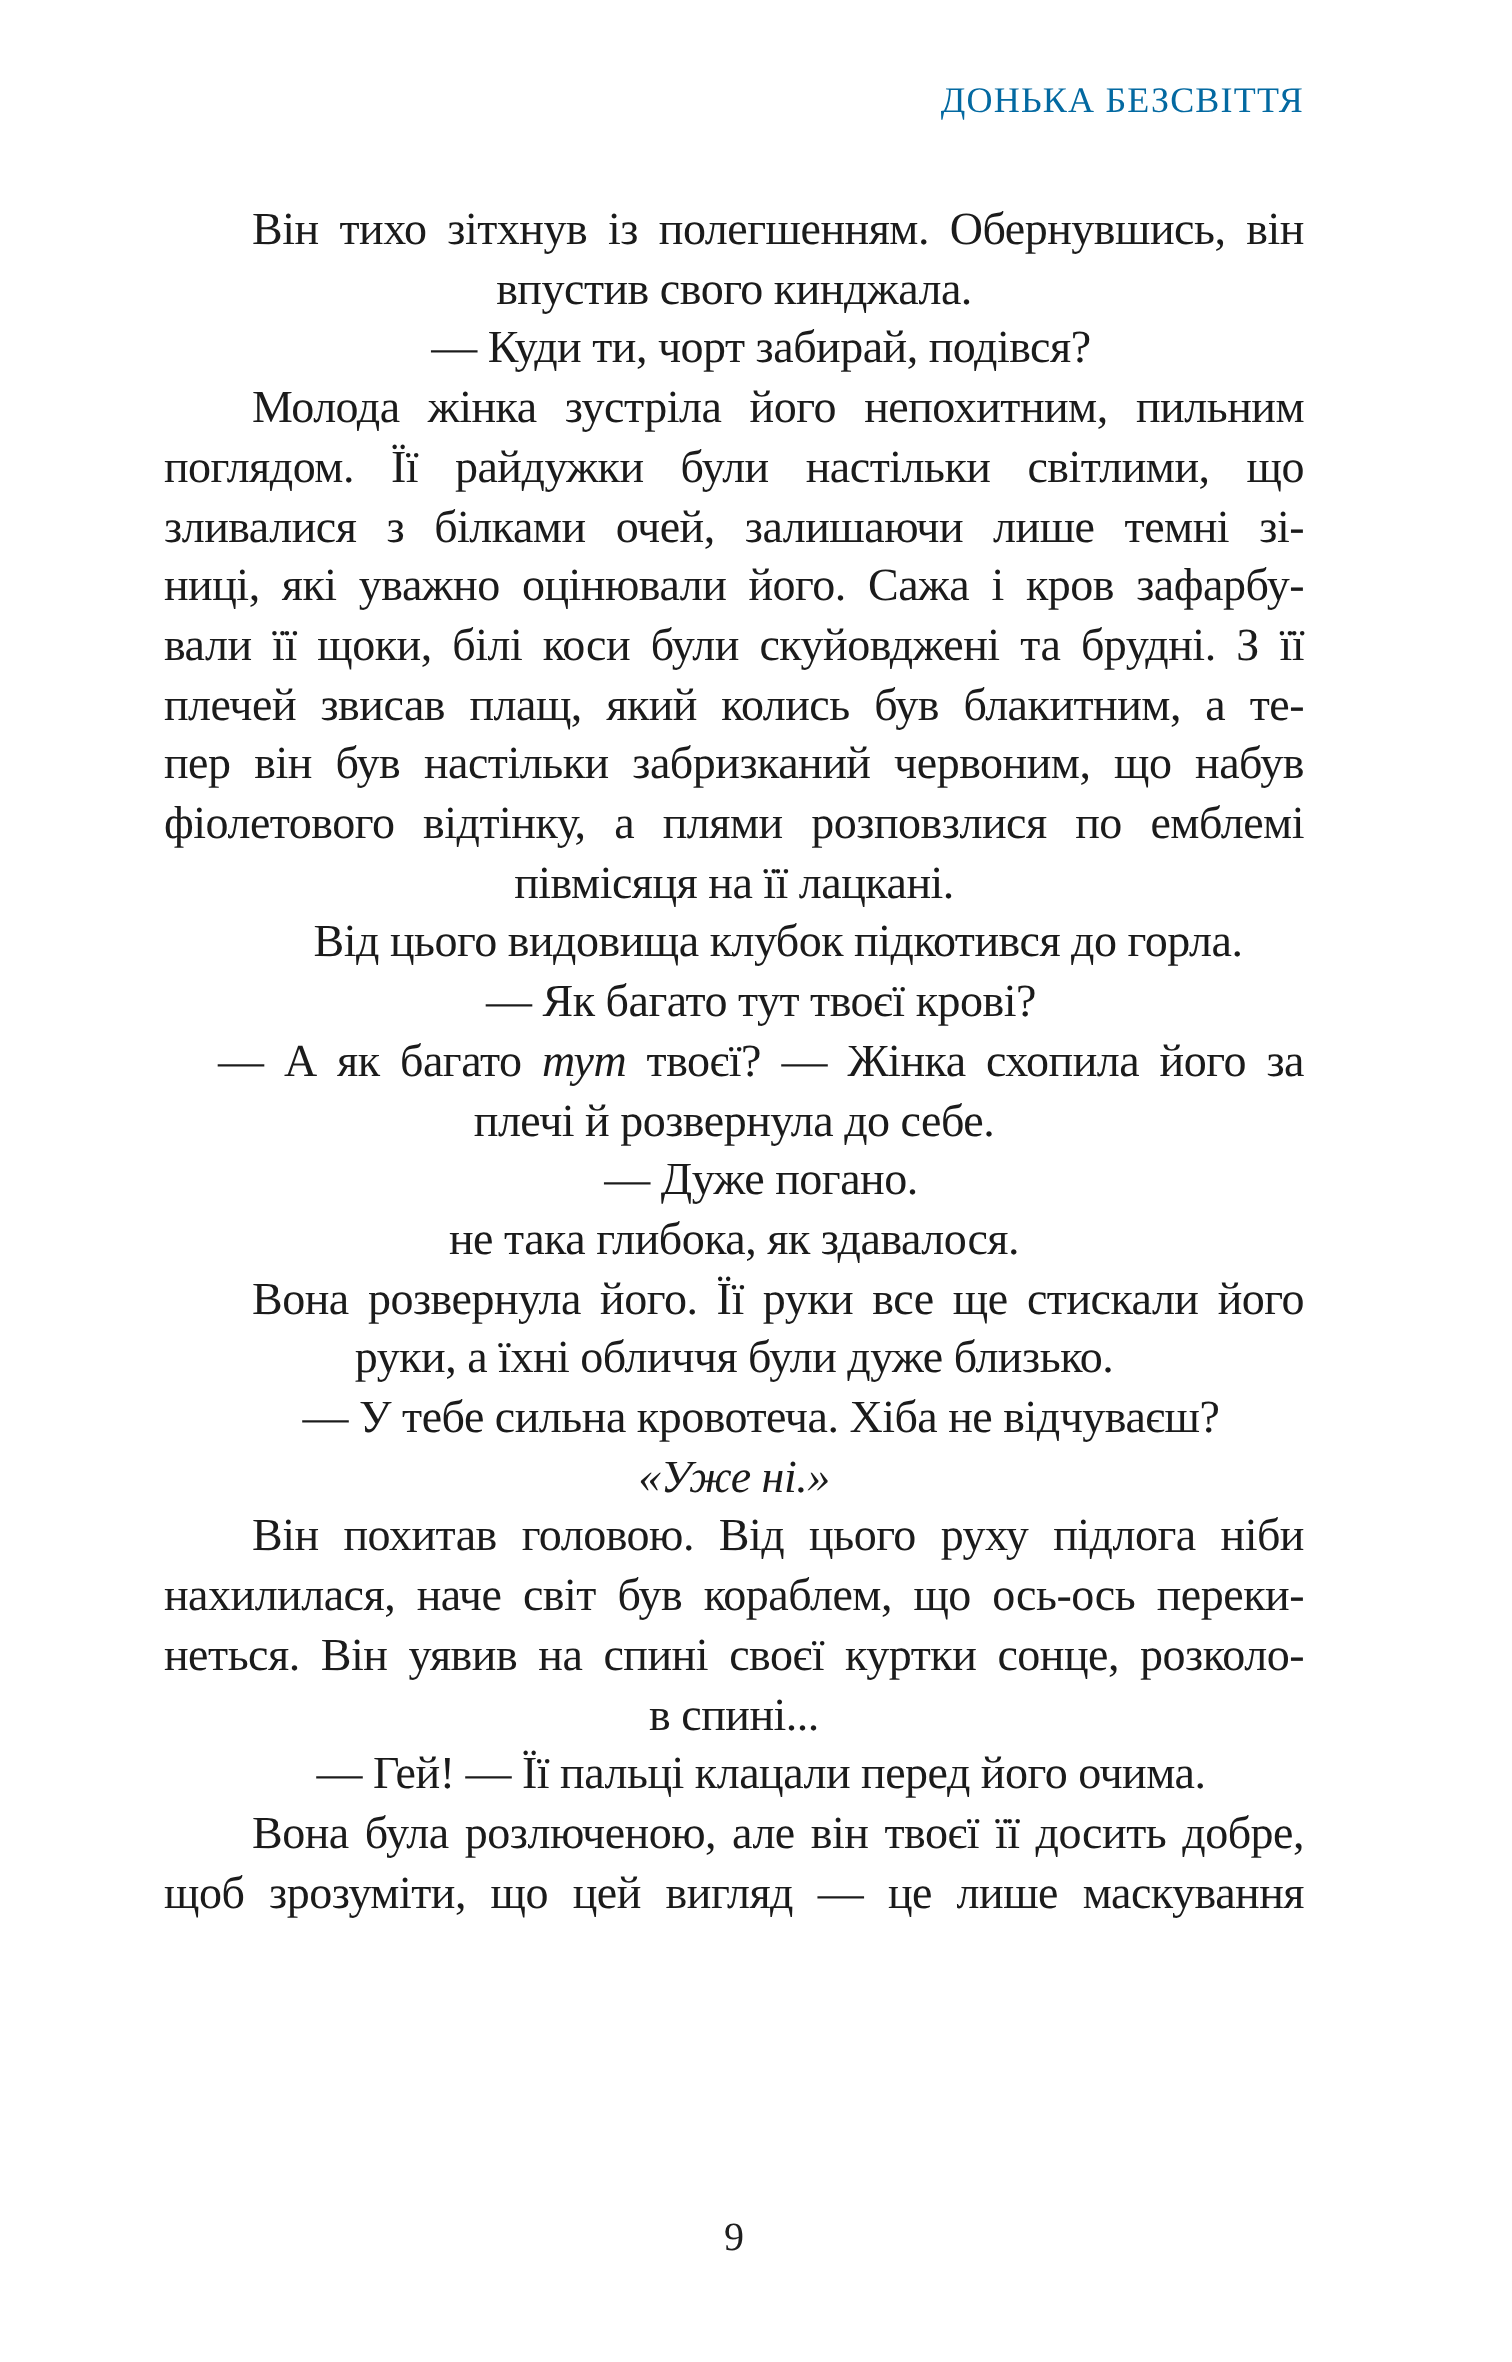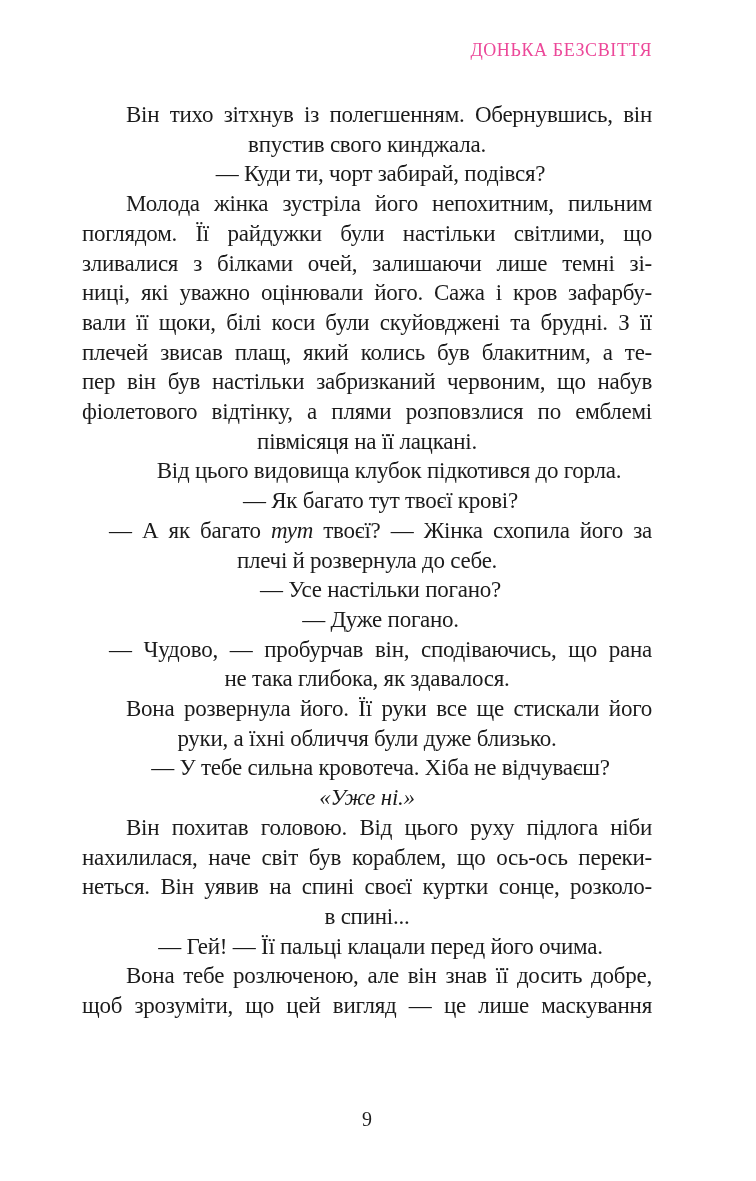--- a/index.html
+++ b/index.html
@@ -17,21 +17,21 @@
     overflow: hidden;
   }
   .running-header {
     position: absolute;
     top: 40px;
     left: 82px;
     width: 570px;
     text-align: right;
     font-size: 18px;
     letter-spacing: 0.6px;
-    color: #ec4899;
+    color: #0369a1;
     white-space: nowrap;
   }
   .body-text {
     position: absolute;
     top: 100px;
     left: 82px;
     width: 570px;
     font-size: 23px;
     line-height: 29.7px;
     letter-spacing: -0.25px;
@@ -74,31 +74,29 @@
       <div class="line just"><span>ниці, які уважно оцінювали його. Сажа і кров зафарбу-</span></div>
       <div class="line just"><span>вали її щоки, білі коси були скуйовджені та брудні. З її</span></div>
       <div class="line just"><span>плечей звисав плащ, який колись був блакитним, а те-</span></div>
       <div class="line just"><span>пер він був настільки забризканий червоним, що набув</span></div>
       <div class="line just"><span>фіолетового відтінку, а плями розповзлися по емблемі</span></div>
       <div class="line"><span>півмісяця на її лацкані.</span></div>
       <div class="line ind-para"><span>Від цього видовища клубок підкотився до горла.</span></div>
       <div class="line ind-dash"><span>— Як багато тут твоєї крові?</span></div>
       <div class="line just ind-dash"><span>— А як багато </span><span class="it">тут</span><span> твоєї? — Жінка схопила його за</span></div>
       <div class="line"><span>плечі й розвернула до себе.</span></div>
-      <div class="line ind-dash"><span>— Усе настільки погано?</span></div>
       <div class="line ind-dash"><span>— Дуже погано.</span></div>
-      <div class="line just ind-dash"><span>— Чудово, — пробурчав він, сподіваючись, що рана</span></div>
       <div class="line"><span>не така глибока, як здавалося.</span></div>
       <div class="line just ind-para"><span>Вона розвернула його. Її руки все ще стискали його</span></div>
       <div class="line"><span>руки, а їхні обличчя були дуже близько.</span></div>
       <div class="line ind-dash"><span>— У тебе сильна кровотеча. Хіба не відчуваєш?</span></div>
       <div class="line"><span class="it">«Уже ні.»</span></div>
       <div class="line just ind-para"><span>Він похитав головою. Від цього руху підлога ніби</span></div>
       <div class="line just"><span>нахилилася, наче світ був кораблем, що ось-ось переки-</span></div>
       <div class="line just"><span>неться. Він уявив на спині своєї куртки сонце, розколо-</span></div>
       <div class="line"><span>в спині...</span></div>
       <div class="line ind-dash"><span>— Гей! — Її пальці клацали перед його очима.</span></div>
-      <div class="line just ind-para"><span>Вона тебе розлюченою, але він знав її досить добре,</span></div>
+      <div class="line just ind-para"><span>Вона була розлюченою, але він твоєї її досить добре,</span></div>
       <div class="line just"><span>щоб зрозуміти, що цей вигляд — це лише маскування</span></div>
     </div>
 
   <div class="page-number">9</div>
 </div>
 
 </body></html>

